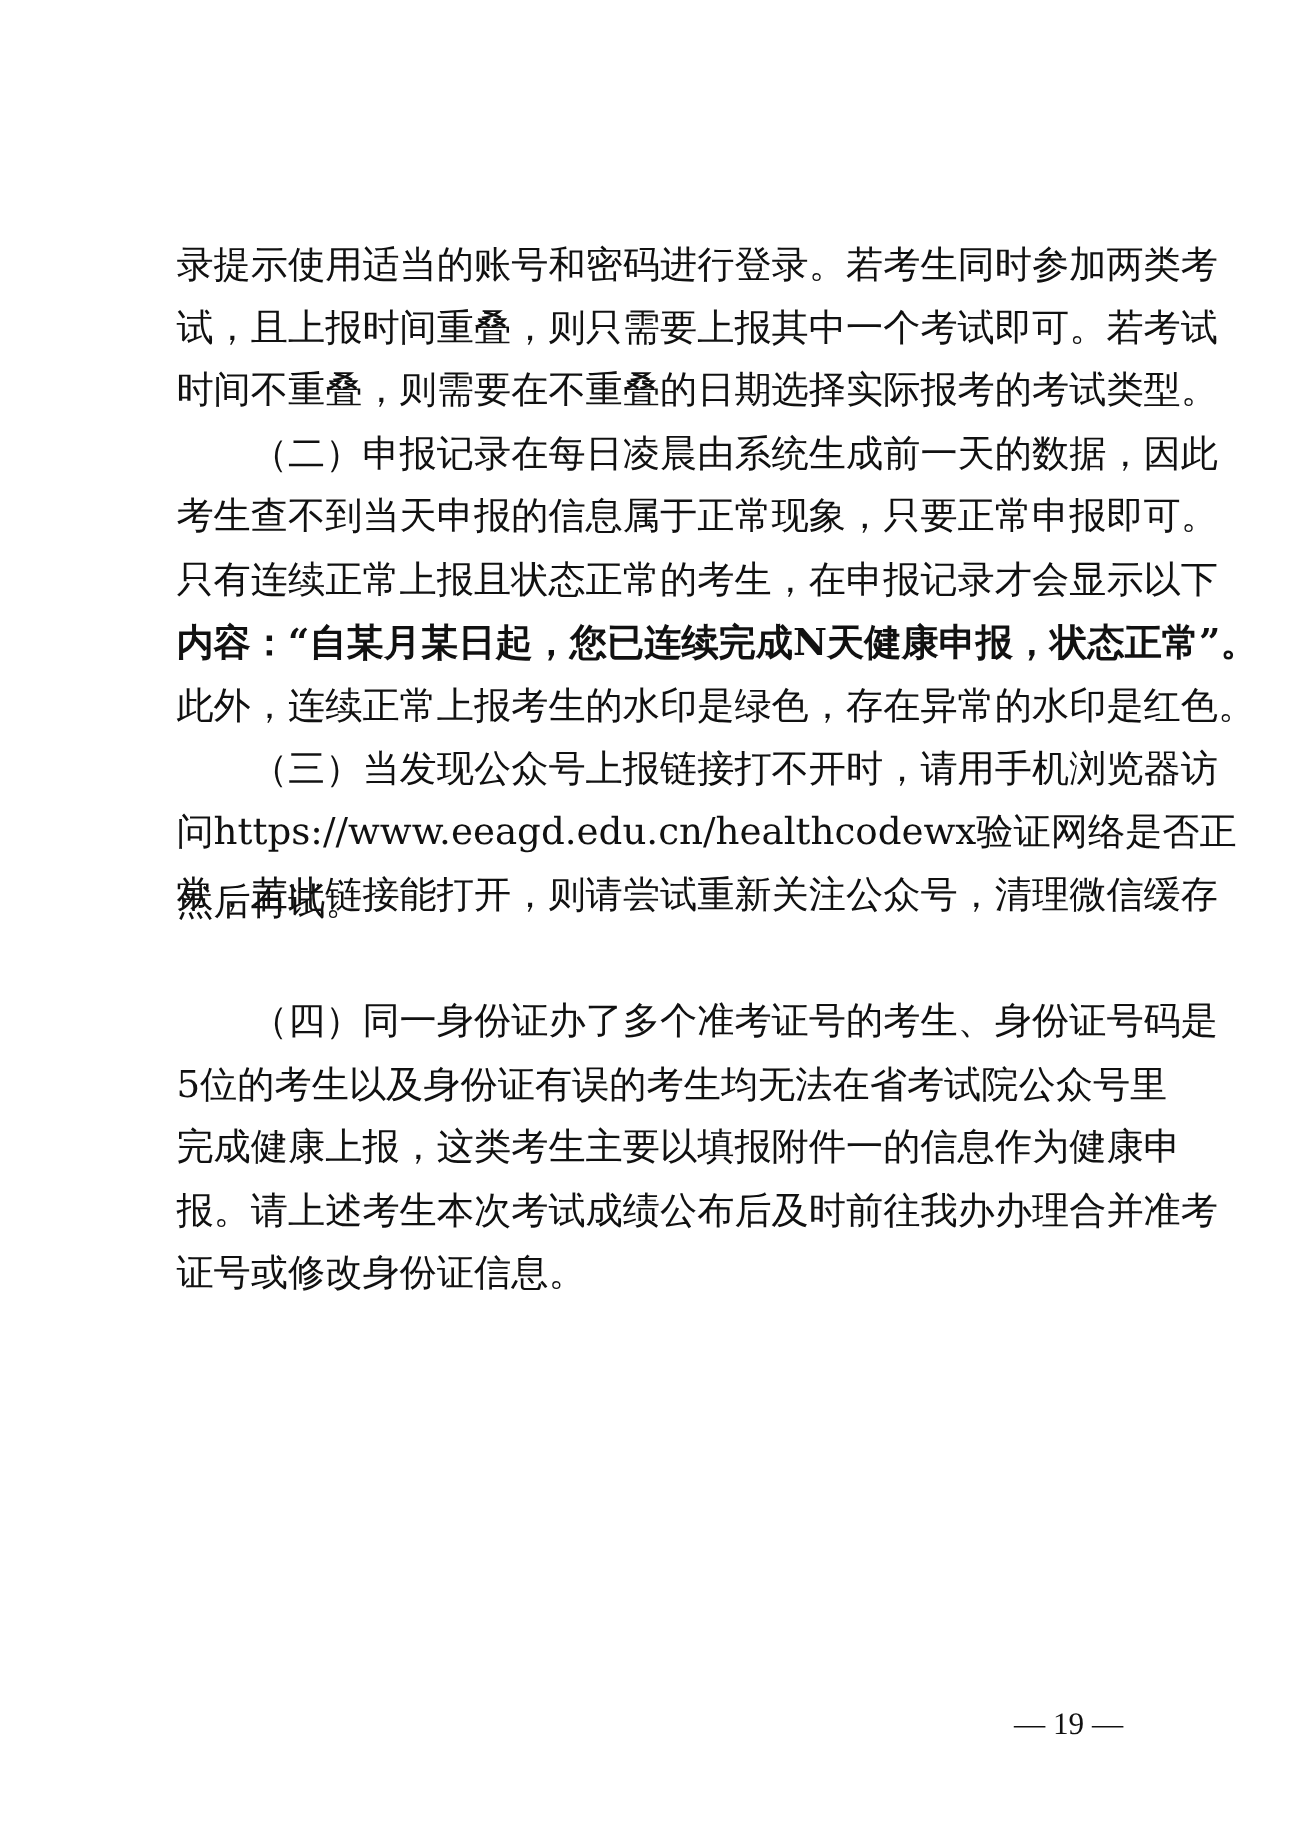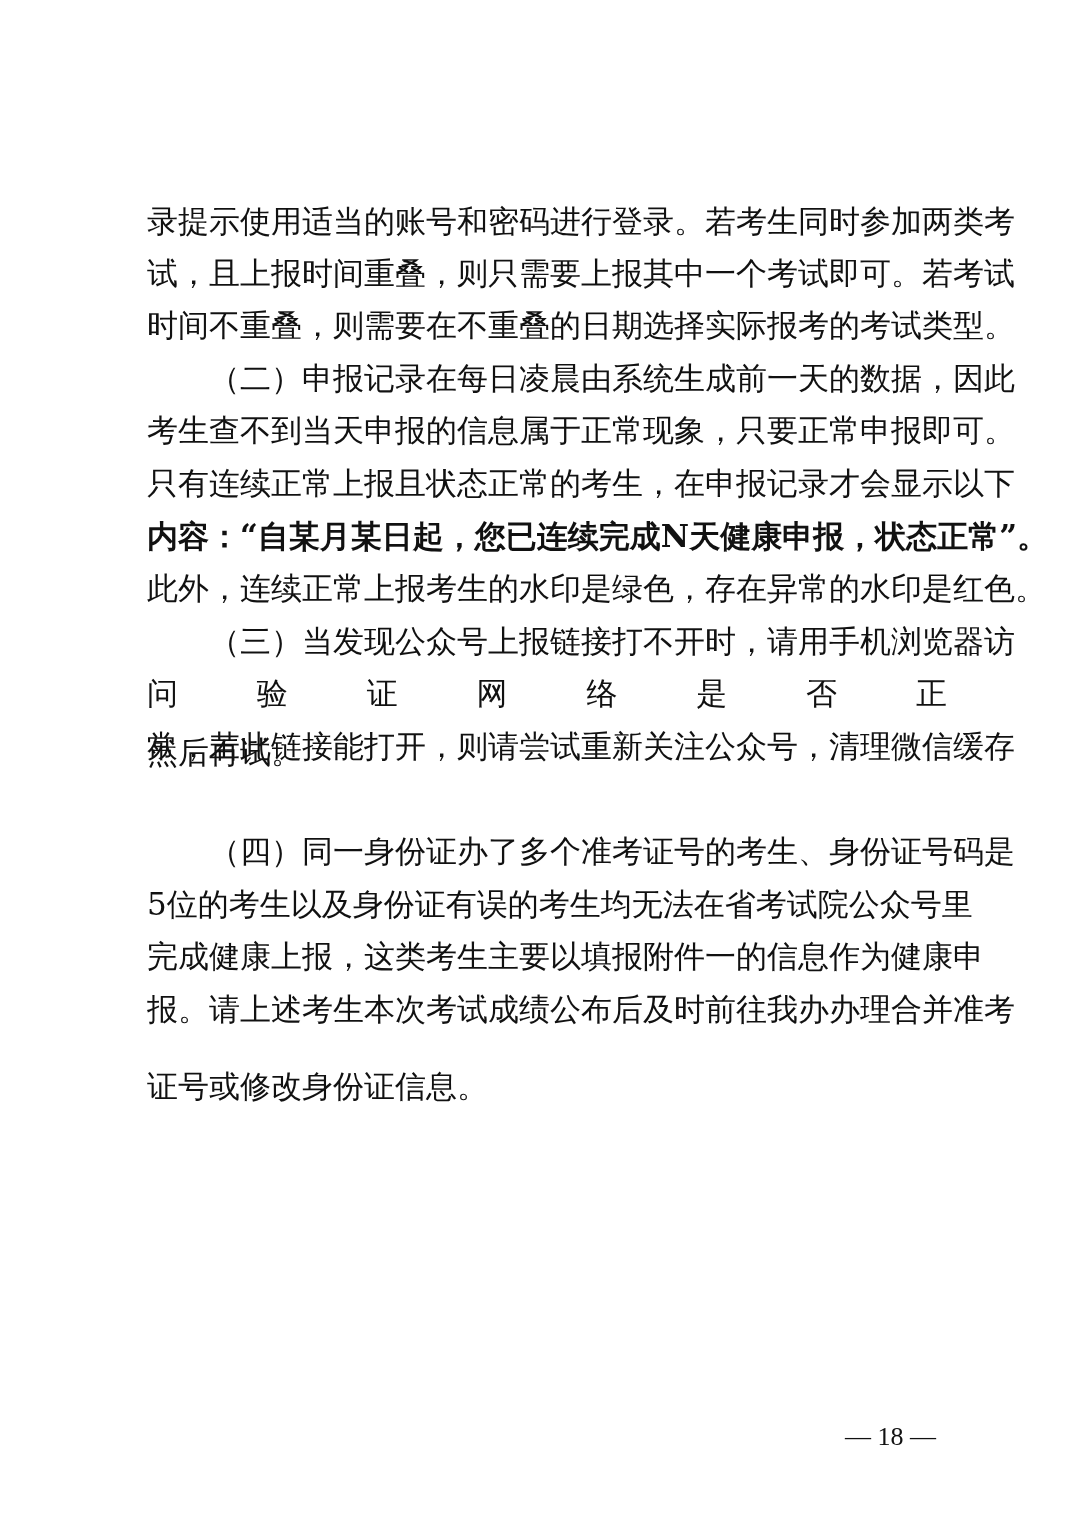--- a/index.html
+++ b/index.html
@@ -325,20 +325,21 @@
         <span class="ch">用</span>
         <span class="ch">手</span>
         <span class="ch">机</span>
         <span class="ch">浏</span>
         <span class="ch">览</span>
         <span class="ch">器</span>
         <span class="ch">访</span>
       </div>
       <div class="line" style="top: 673px;">
         <span class="ch">问</span>
+        <span class="ch">https://www.eeagd.edu.cn/healthcodewx</span>
         <span class="ch">验</span>
         <span class="ch">证</span>
         <span class="ch">网</span>
         <span class="ch">络</span>
         <span class="ch">是</span>
         <span class="ch">否</span>
         <span class="ch">正</span>
       </div>
       <div class="line" style="top: 726px;">
         <span class="ch">常</span>
@@ -481,16 +482,16 @@
         <span class="ch">往</span>
         <span class="ch">我</span>
         <span class="ch">办</span>
         <span class="ch">办</span>
         <span class="ch">理</span>
         <span class="ch">合</span>
         <span class="ch">并</span>
         <span class="ch">准</span>
         <span class="ch">考</span>
       </div>
-      <div class="line last" style="top: 1041px; margin-top: 25px;">证号或修改身份证信息。</div>
+      <div class="line last" style="top: 1041px;">证号或修改身份证信息。</div>
     </div>
-  <div class="footer">— 18 —</div>
+  <div class="footer">— 19 —</div>
 </div>
 
 </body></html>

